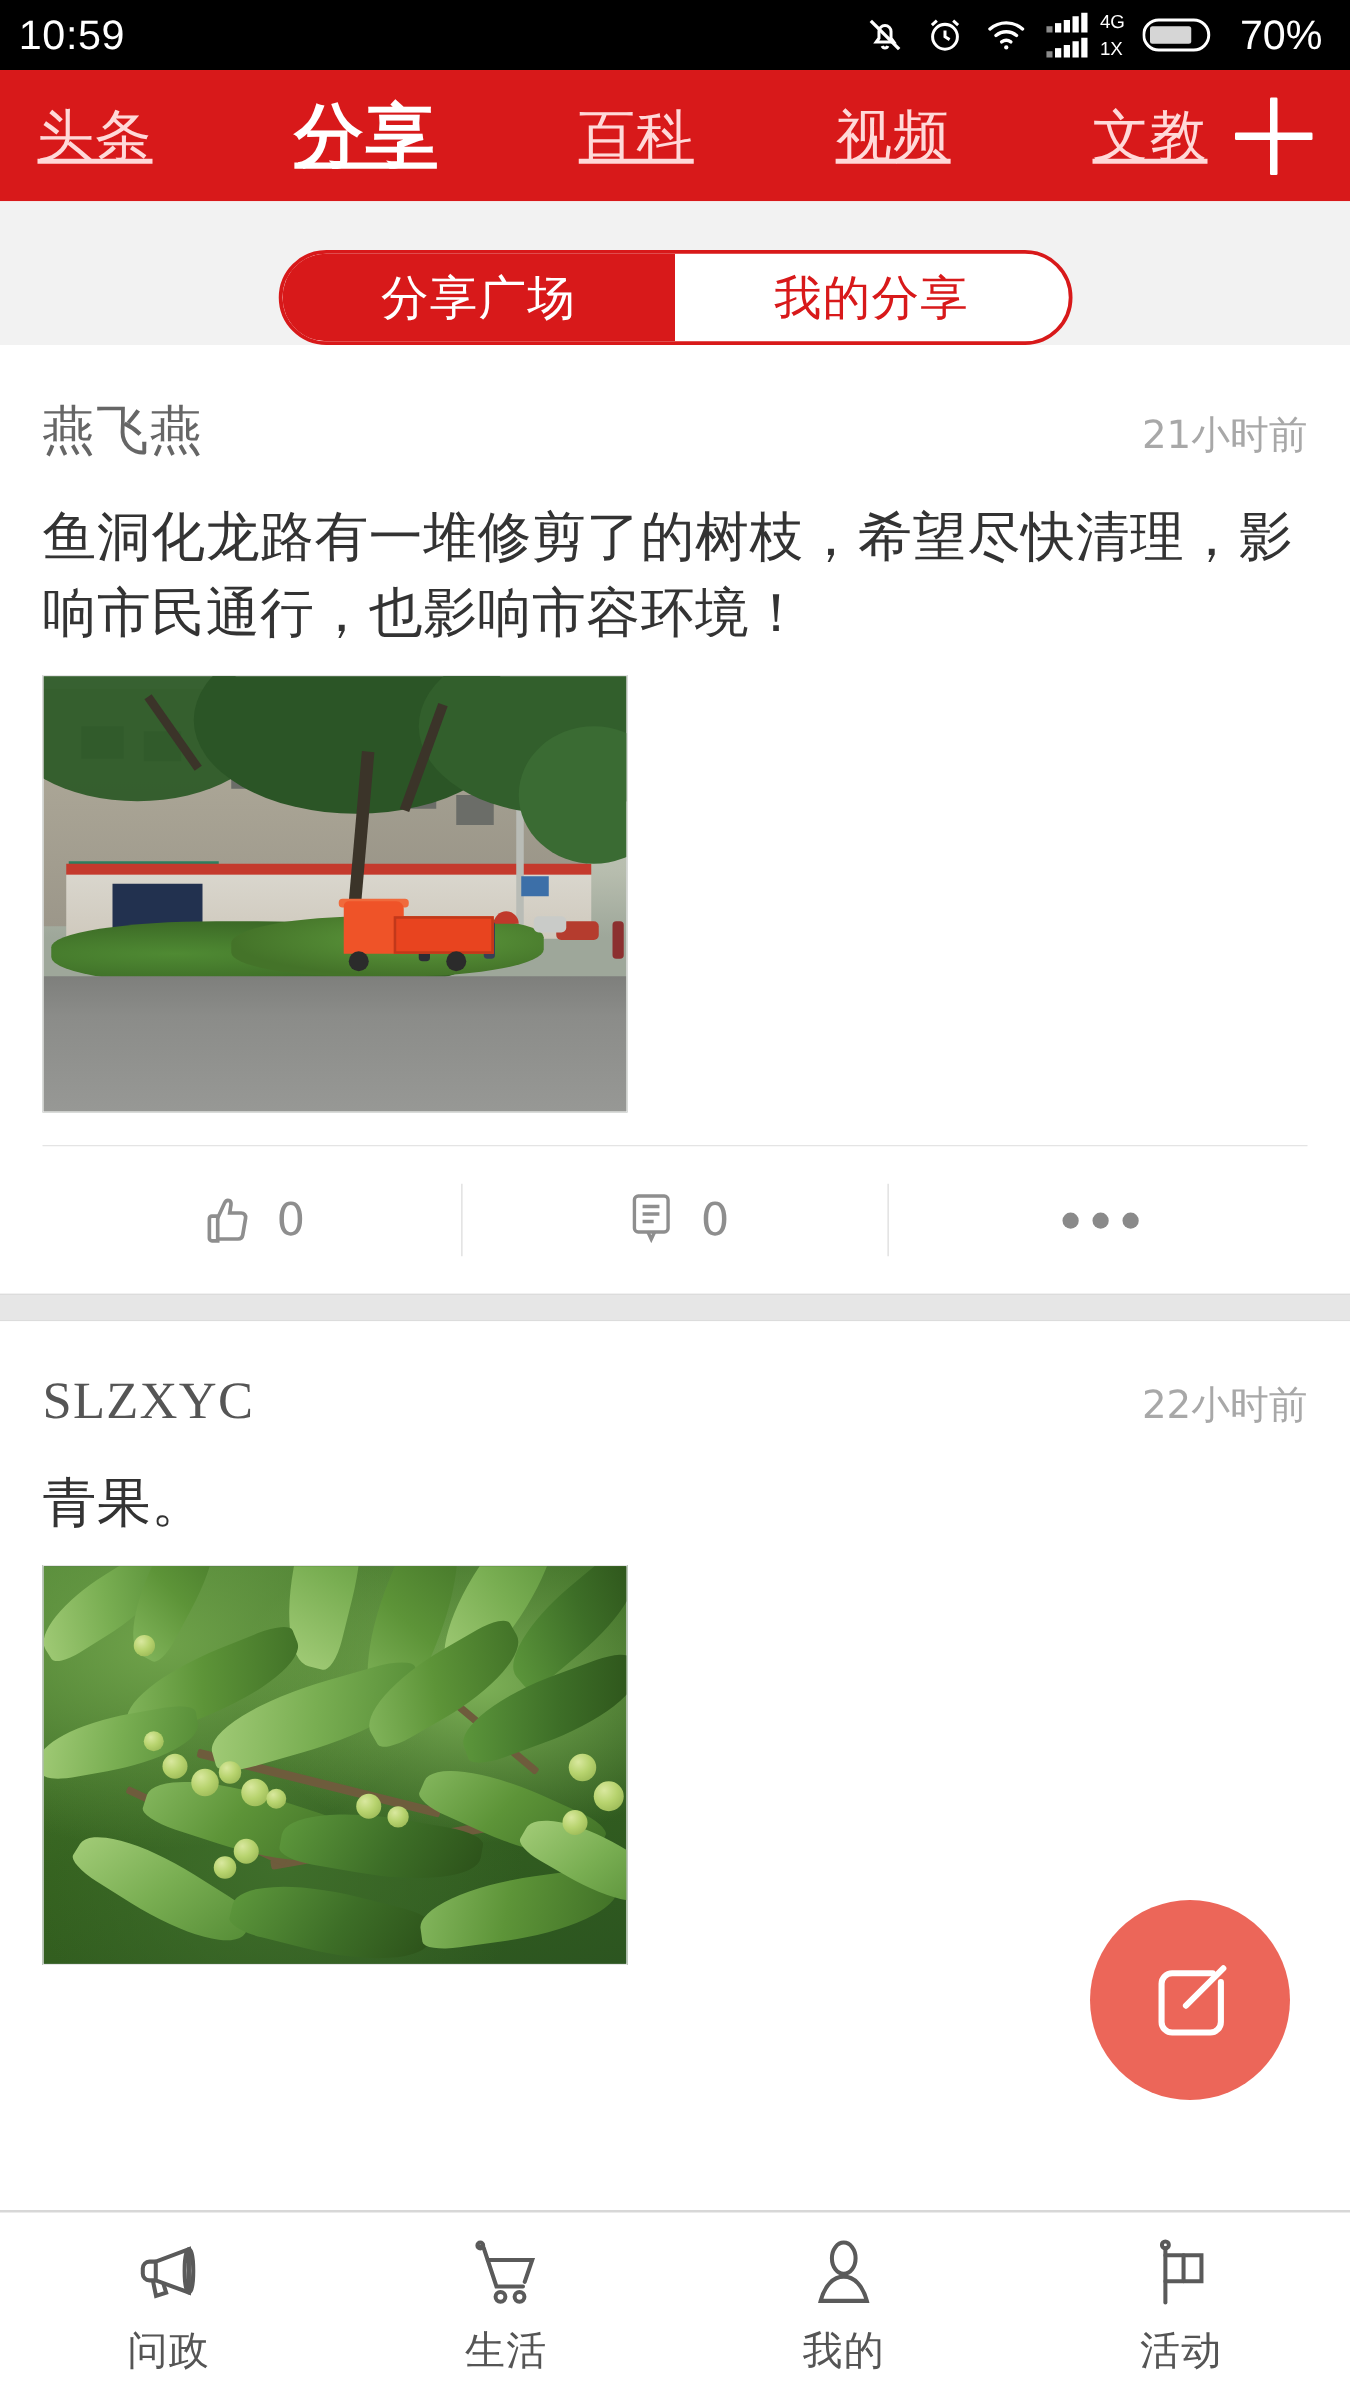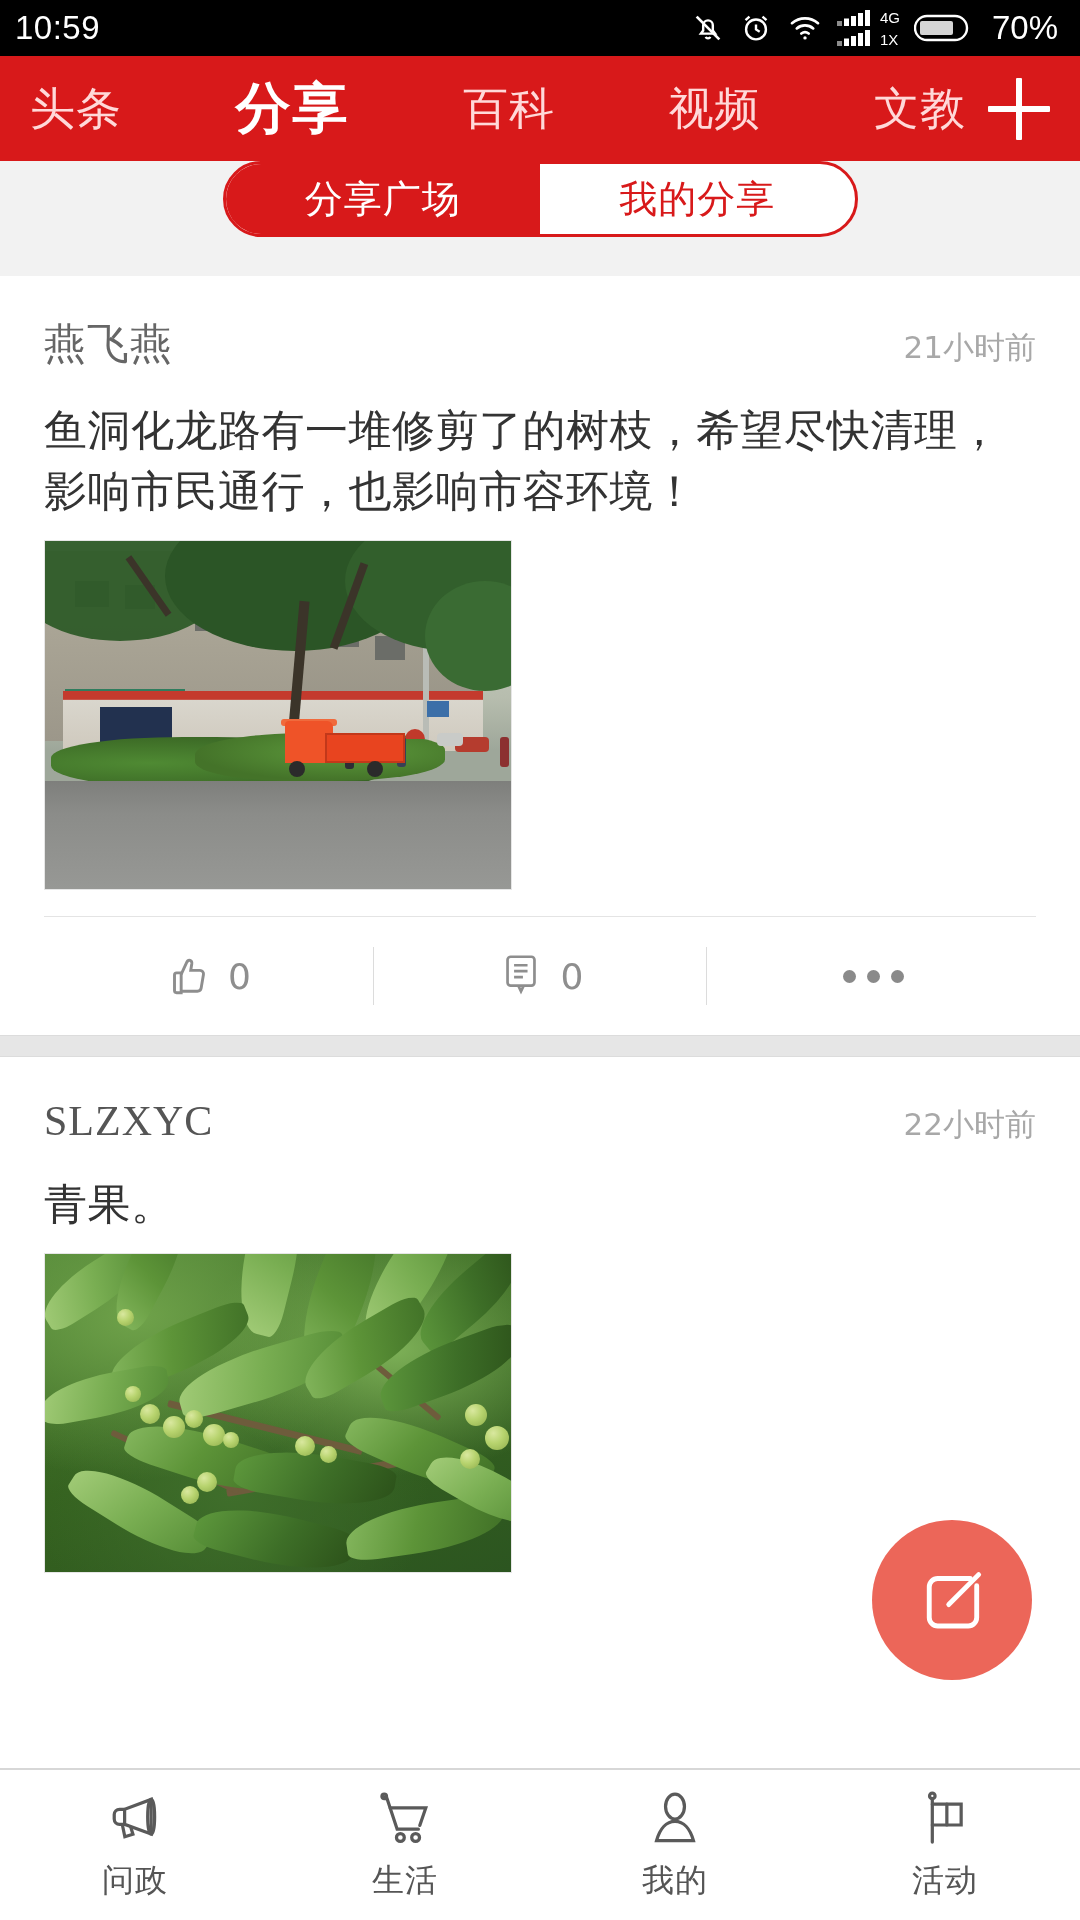--- a/index.html
+++ b/index.html
@@ -28,44 +28,45 @@
 
   
   .topnav{
     height:105px; background:#d8191a;
     display:flex; align-items:center; padding:0 30px;
   }
   .topnav-tabs{ flex:1; display:flex; align-items:center; justify-content:space-between; padding-right:22px;}
   .topnav-tab{
     color:#ffd9d9; font-size:45px; letter-spacing:1px;
     font-family:"DejaVu Sans", sans-serif;
+    text-decoration:underline;
   }
   .topnav-tab.active{ color:#fff; font-size:55px; font-weight:bold; letter-spacing:2px;}
   .plus-btn{ width:62px; height:62px; position:relative; flex:0 0 auto;}
   .plus-btn:before,.plus-btn:after{
     content:""; position:absolute; background:#fff; border-radius:1px;
   }
   .plus-btn:before{ left:0; top:28px; width:62px; height:6px; }
   .plus-btn:after{ top:0; left:28px; height:62px; width:6px; }
 
   
-  .segbar{ height:115px; background:#f2f2f2; display:flex; align-items:flex-start; justify-content:center;}
+  .segbar{ height:115px; background:#f2f2f2; display:flex; align-items:flex-end; justify-content:center;}
   .segment{
     width:635px; height:76px; border:3px solid #d8191a;
     border-radius:38px; overflow:hidden; display:flex; background:#fff;
   }
   .seg-item{
     flex:1; display:flex; align-items:center; justify-content:center;
     font-size:38px; color:#d8191a; letter-spacing:1px;
   }
   .seg-item.active{ background:#d8191a; color:#fff; }
 
   
   .feed{ background:#fff; }
-  .post{ background:#fff; padding:0 40px; }
+  .post{ background:#fff; padding:0 30px; }
   .post-head{ display:flex; align-items:baseline; justify-content:space-between; padding:40px 4px 0 4px;}
   .post-author{ font-size:42px; color:#555; letter-spacing:1px; font-family:"Liberation Serif", serif;}
   .post-author.cjk{ font-family:"DejaVu Sans", sans-serif; color:#666;}
   .post-time{ font-size:31px; color:#a8a8a8; }
   .post-text{
     font-size:43px; line-height:1.42; color:#333; padding:28px 4px 10px 4px;
     letter-spacing:0.5px;
   }
   .post-media{ padding:8px 4px 0 4px; }
   .photo{ width:468px; border:1px solid #e6e6e6; display:block; }

